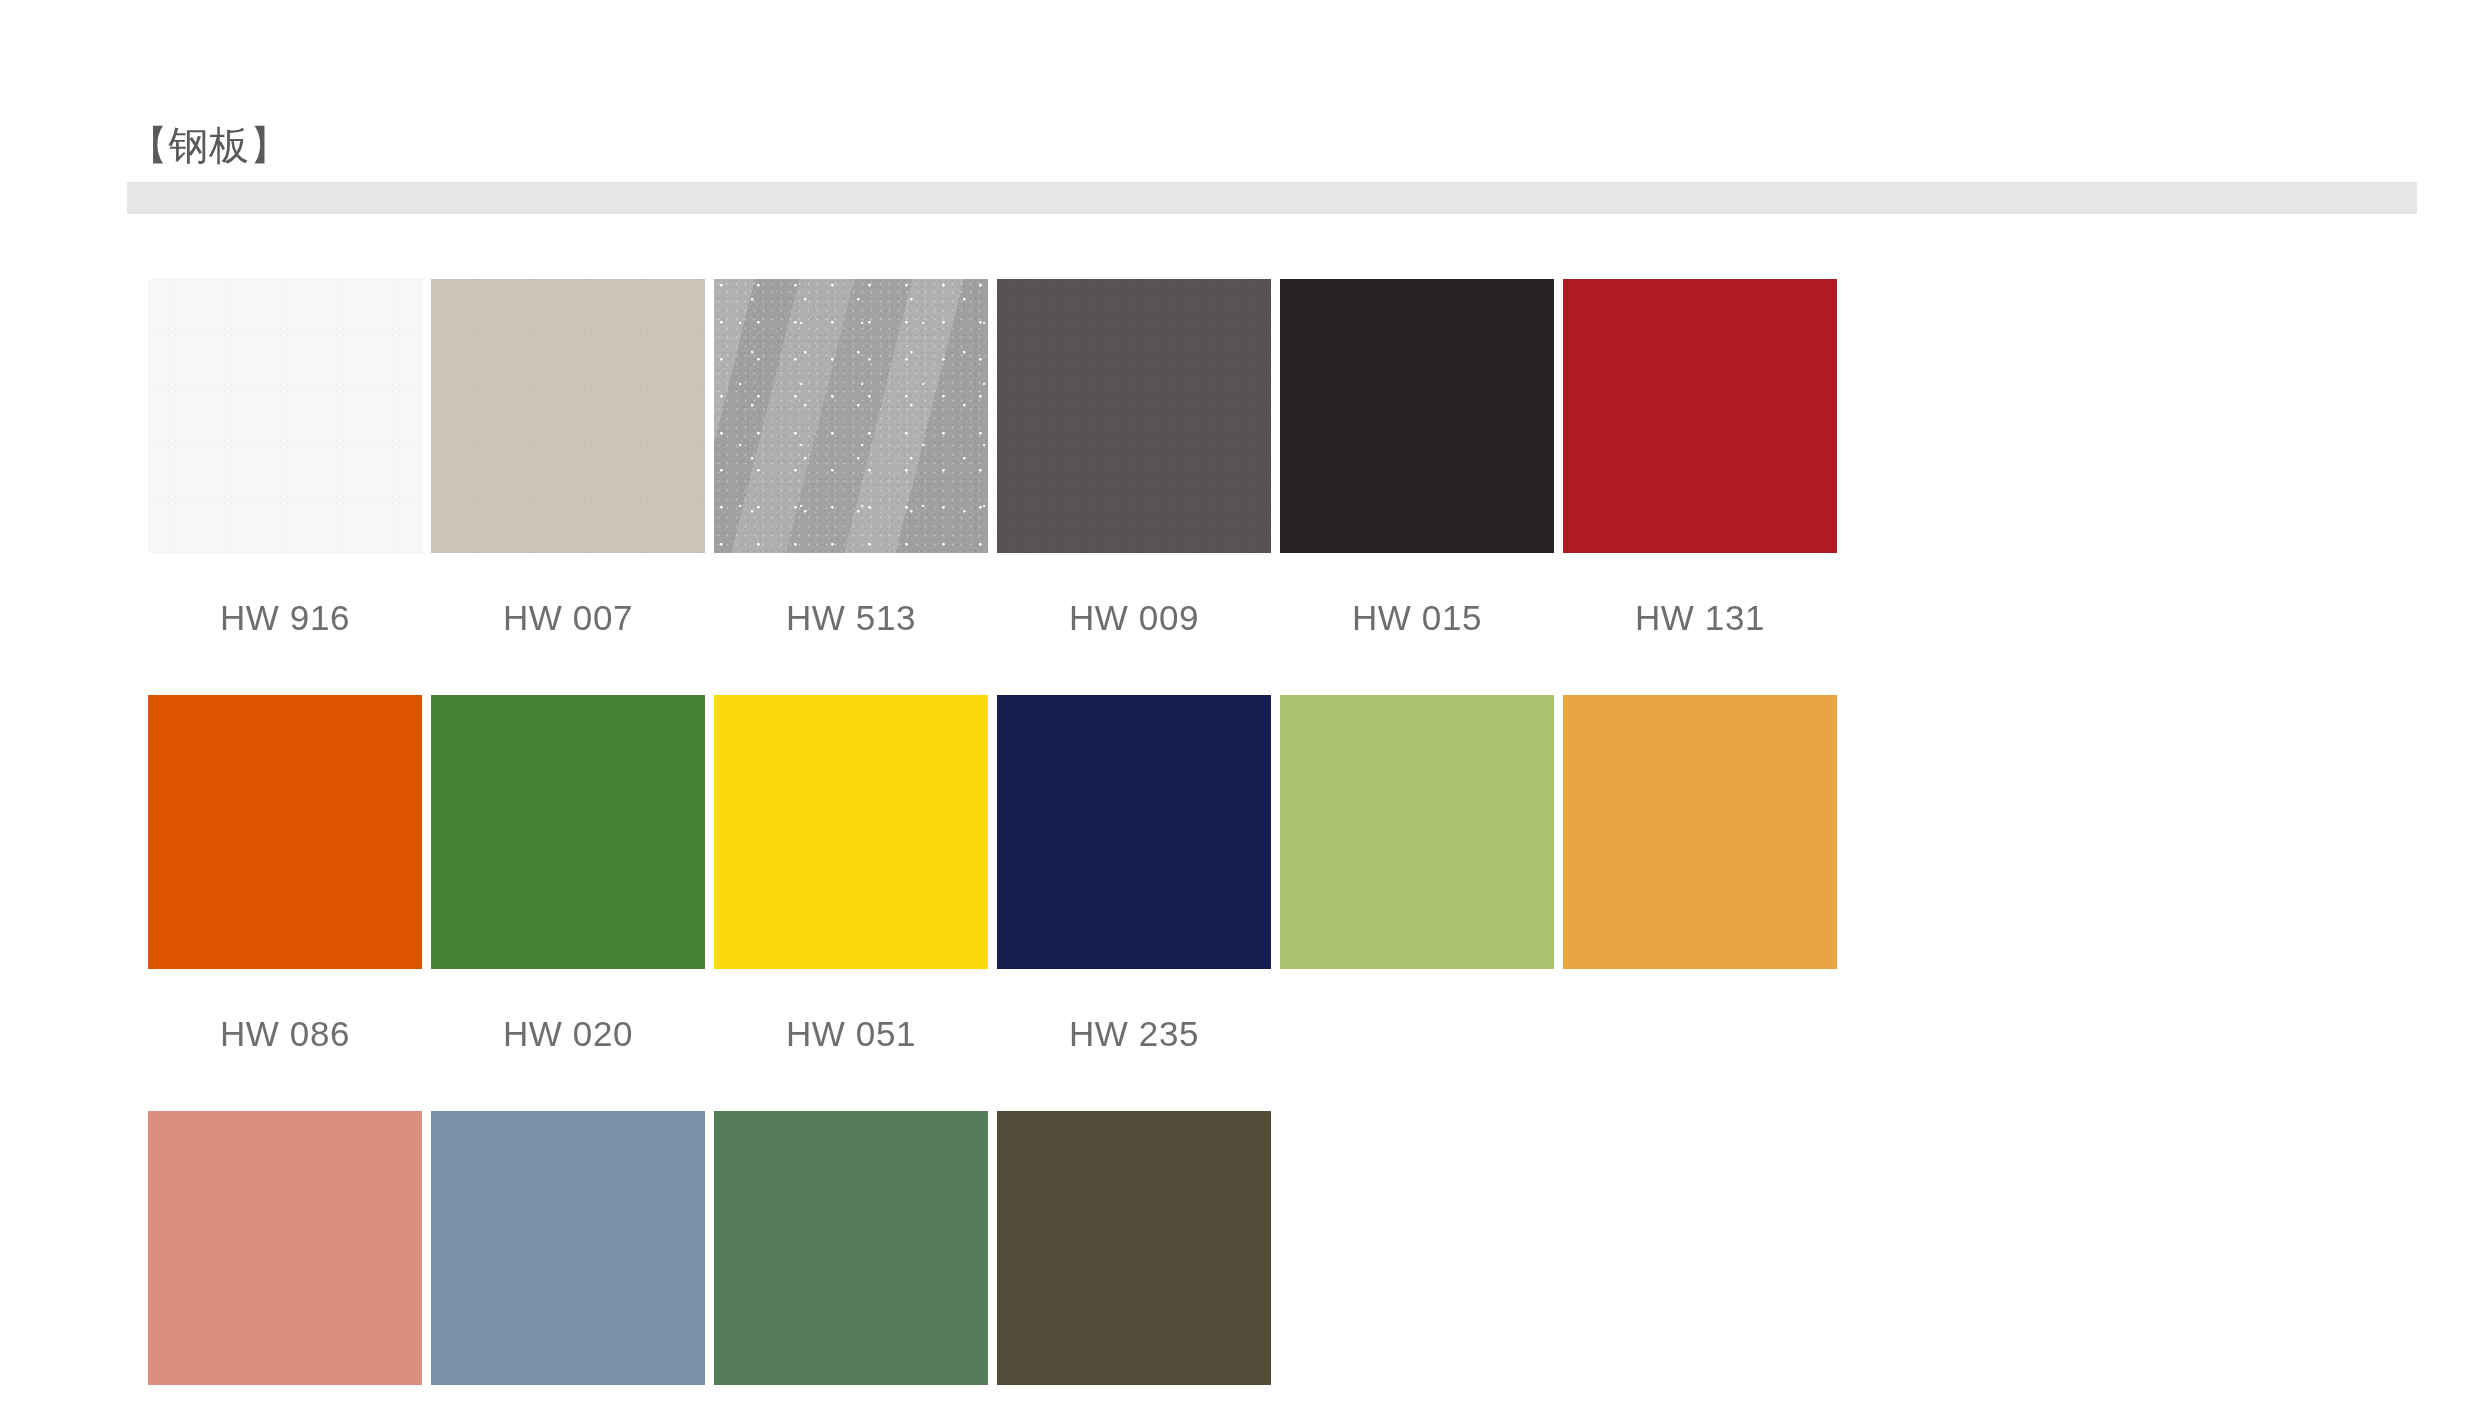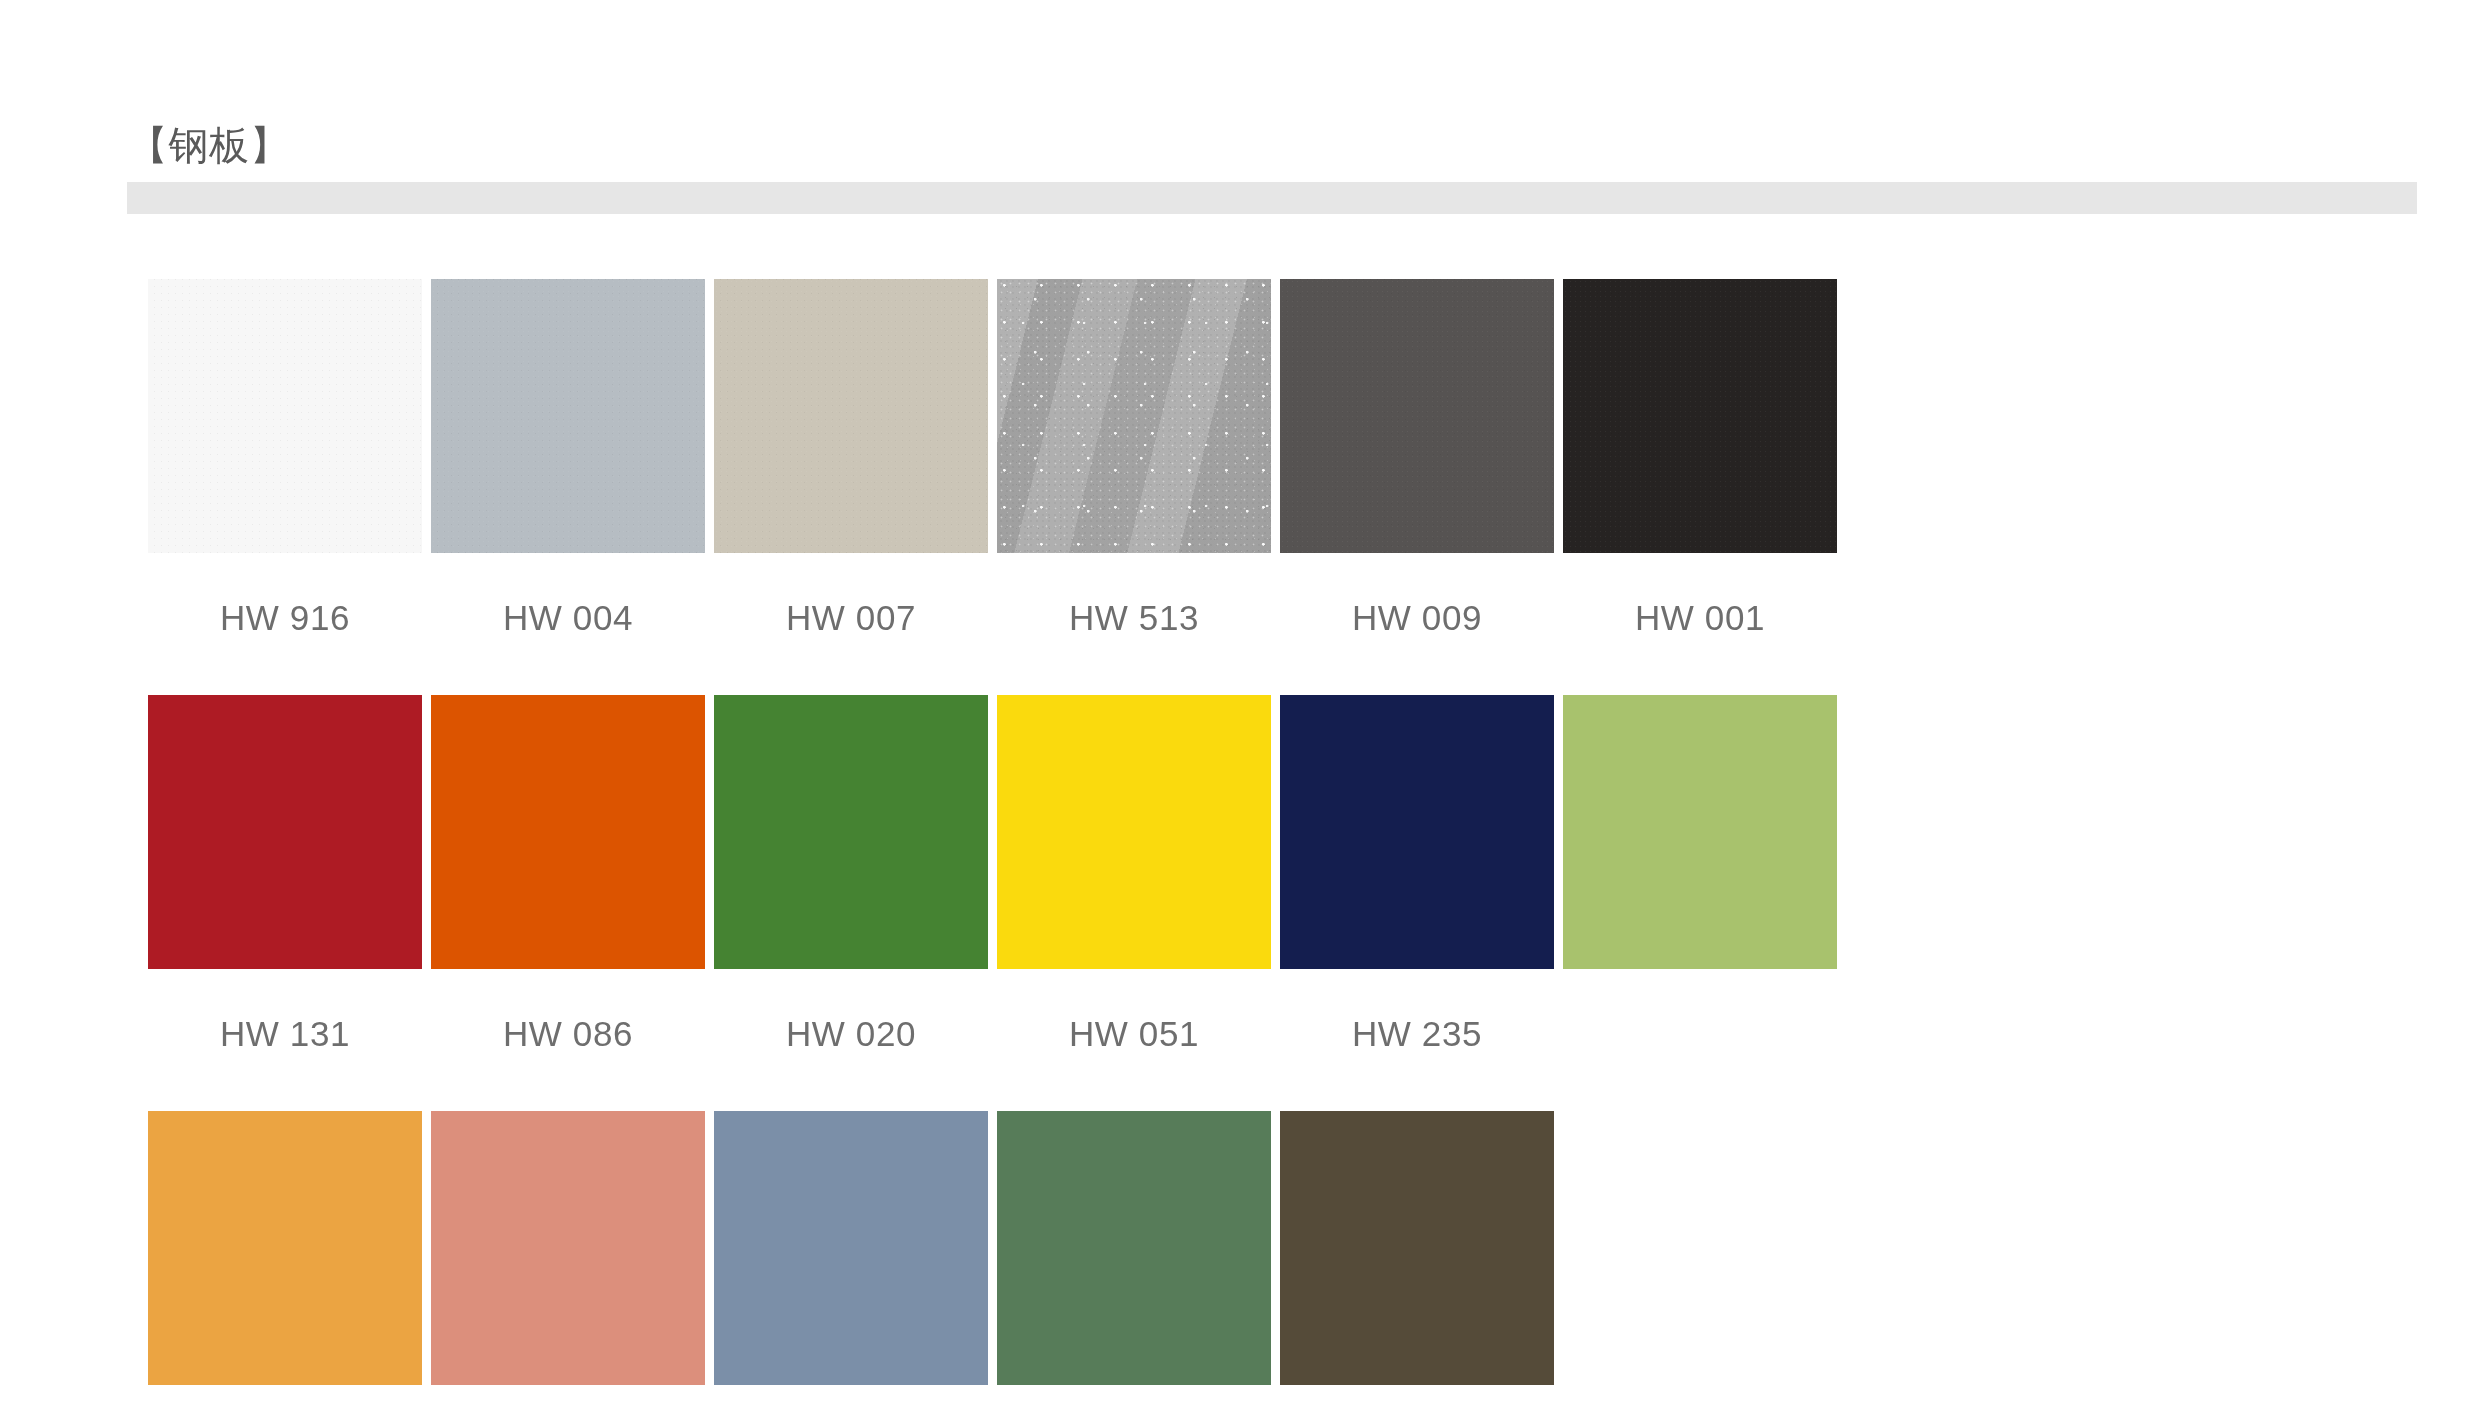--- a/index.html
+++ b/index.html
@@ -126,38 +126,34 @@
   <div class="section-title">【钢板】</div>
 
   <div class="title-divider" style="background: rgb(230, 230, 230);"></div>
 
   <div class="swatch-grid">
       <div class="swatch-cell">
         <div class="swatch-chip matte" style="background: rgb(247, 247, 247);"></div>
         <div class="swatch-label">HW 916</div>
       </div>
       <div class="swatch-cell">
-        <div class="swatch-chip matte" style="background: rgb(182, 189, 195);"></div>
-        <div class="swatch-label">HW 004</div>
-      </div>
-      <div class="swatch-cell">
         <div class="swatch-chip matte" style="background: rgb(203, 197, 183);"></div>
         <div class="swatch-label">HW 007</div>
       </div>
       <div class="swatch-cell">
         <div class="swatch-chip speckled" style="background: rgb(169, 169, 169);"></div>
         <div class="swatch-label">HW 513</div>
       </div>
       <div class="swatch-cell">
         <div class="swatch-chip matte" style="background: rgb(86, 83, 82);"></div>
         <div class="swatch-label">HW 009</div>
       </div>
       <div class="swatch-cell">
         <div class="swatch-chip matte" style="background: rgb(38, 35, 34);"></div>
-        <div class="swatch-label">HW 001</div>
+        <div class="swatch-label">HW 015</div>
       </div>
       <div class="swatch-cell">
         <div class="swatch-chip" style="background: rgb(174, 27, 36);"></div>
         <div class="swatch-label">HW 131</div>
       </div>
       <div class="swatch-cell">
         <div class="swatch-chip" style="background: rgb(220, 84, 0);"></div>
         <div class="swatch-label">HW 086</div>
       </div>
       <div class="swatch-cell">

